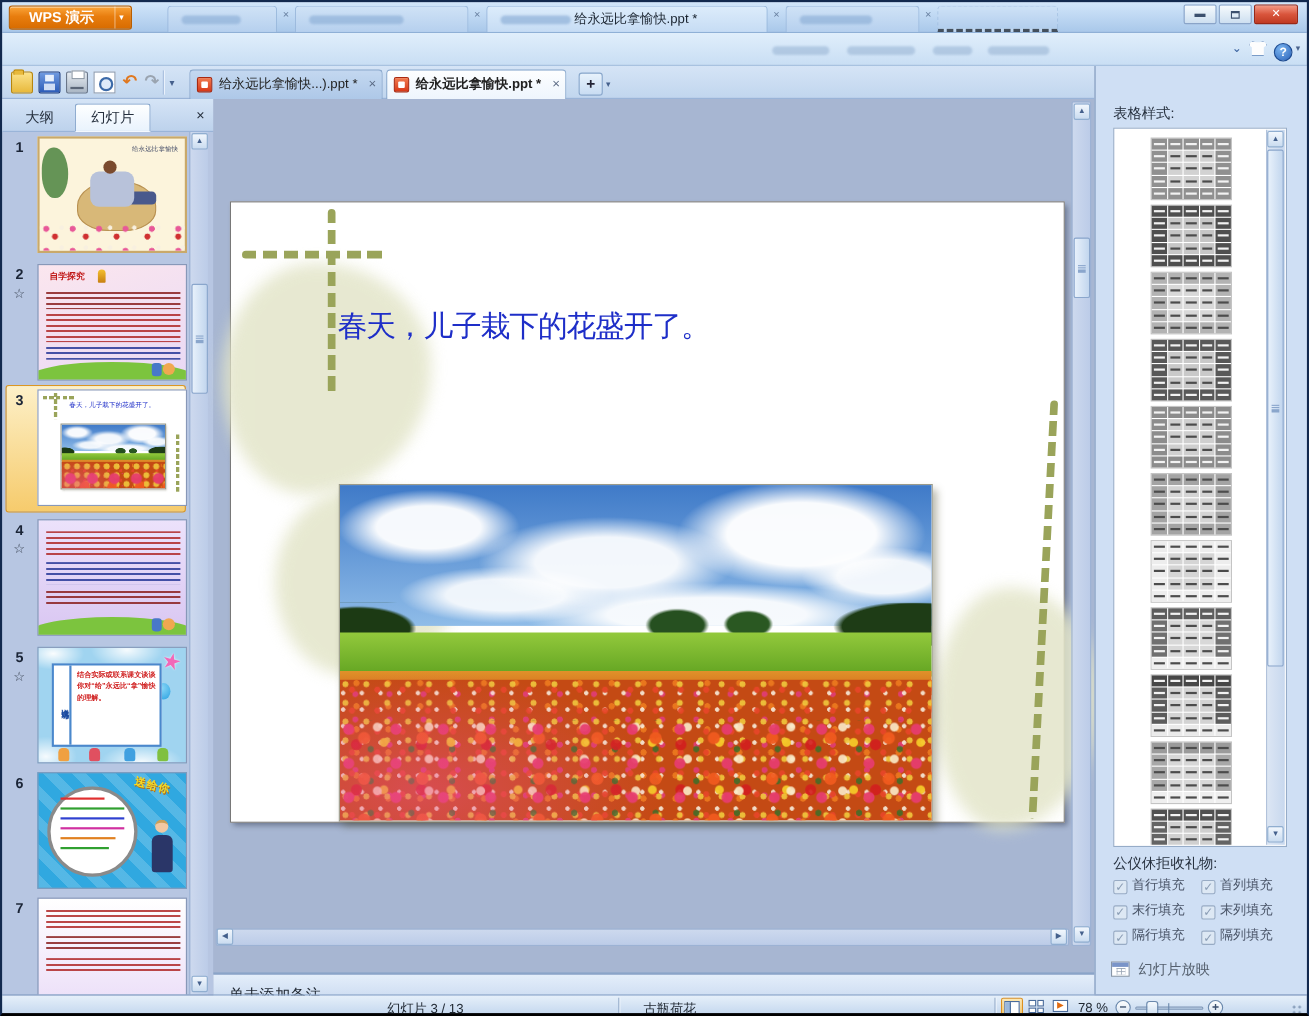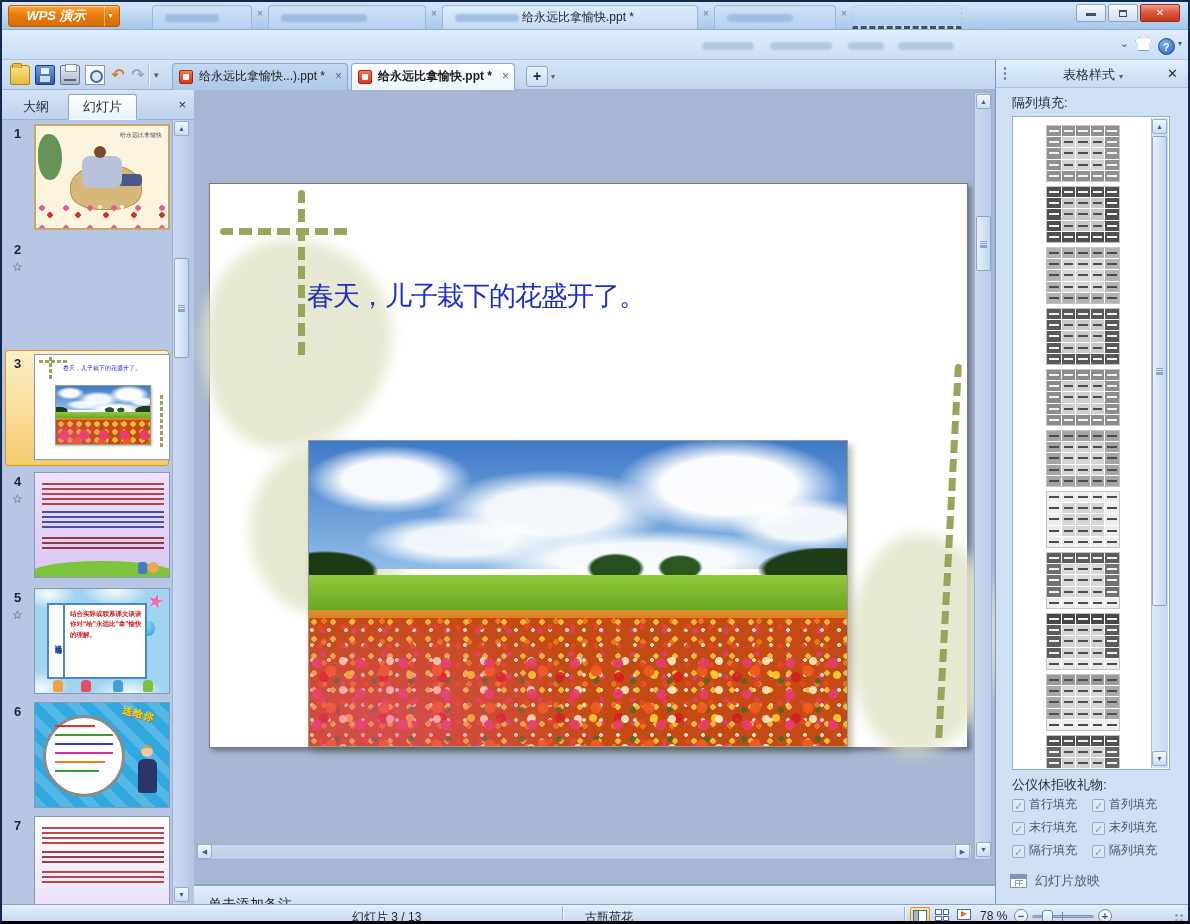--- a/index.html
+++ b/index.html
@@ -6,21 +6,21 @@
   body { font-family:"Liberation Sans","DejaVu Sans",sans-serif; background:#333; }
   .win { position:relative; width:1190px; height:924px; overflow:hidden;
          background:#a7b6d2; border:2px solid #12294e; border-bottom:3px solid #000; }
 
   
   .titlebar { position:absolute; left:0; top:0; width:100%; height:28px;
     background:linear-gradient(#d2e6fa,#a9c8ea); border-bottom:1px solid #8fb0d6; }
   .wps-btn { position:absolute; left:6px; top:3px; width:112px; height:22px;
     background:linear-gradient(#fba53a,#e87d0e 45%,#d86c00); border:1px solid #b85e00; border-radius:3px;
     color:#fff; font-weight:bold; font-size:13px; line-height:20px; text-align:center; padding-right:16px;
-    box-shadow:inset 0 1px 0 rgba(255,255,255,.5);font-style:italic; }
+    box-shadow:inset 0 1px 0 rgba(255,255,255,.5); }
   .wps-btn .caret { position:absolute; right:3px; top:0; width:12px; line-height:20px; font-size:8px;
     border-left:1px solid rgba(255,255,255,.45); }
   .ghost-tab { position:absolute; top:3px; height:24px; background:linear-gradient(#cfe2f6,#b6d0ee);
     border:1px solid #9ab8dc; border-bottom:none; border-radius:4px 4px 0 0; }
   .ghost-tab .blurline { position:absolute; left:12px; top:8px; height:8px; width:55%;
     background:#93b4da; border-radius:4px; opacity:.75; filter:blur(1px); }
   .ghost-tab.current { background:linear-gradient(#dcecfb,#c6dcf4); }
   .tab-x { position:absolute; top:6px; font-size:10px; color:#6a82a2; }
   .win-title { position:absolute; left:520px; top:7px; font-size:12px; color:#1a2430; }
   .win-btns { position:absolute; right:8px; top:2px; height:18px; }
@@ -330,20 +330,30 @@
           <div class="cv-plant"></div>
           <div class="cv-chair"></div>
           <div class="cv-legs"></div>
           <div class="cv-body"></div>
           <div class="cv-head"></div>
           <div class="cv-flowers"></div>
           <div class="cv-title slot-title">给永远比拿愉快</div>
         </div>
         <span class="gut-num" style="top: 122px;">2</span>
         <span class="gut-star" style="top: 140px;">☆</span>
+        <div class="th text-pink" style="top: 120px;">
+          <div class="tp-head slot-heading">自学探究</div>
+          <span class="tp-key"></span>
+          <div class="tl tl-dkred" style="top:24px;height:16px"></div>
+          <div class="tl tl-red" style="top:44px;height:26px"></div>
+          <div class="tl tl-blue" style="top:74px;height:12px"></div>
+          <div class="tp-hill"></div>
+          <span class="kid1"></span>
+          <span class="kid2"></span>
+        </div>
         <div class="sel-box" style="top: 230px;"></div>
         <span class="gut-num" style="top: 236px;">3</span>
         <div class="th flower-title" style="top: 234px;">
           <div class="mini-vine-h"></div>
           <div class="mini-vine-v"></div>
           <div class="mini-vine-r"></div>
           <div class="ft-title slot-title">春天，儿子栽下的花盛开了。</div>
           <div class="photo mini">
             <div class="ph-sky"></div>
             <div class="ph-clouds"></div>
@@ -437,26 +447,21 @@
     <div class="hscroll">
       <span class="sbtn" style="top:-1px;left:0;">◀</span>
       <span class="sbtn" style="top:-1px;left:758px;">▶</span>
     </div>
     <div class="notes">
       <span class="notes-text">单击添加备注</span>
     </div>
   </div>
 
   <div class="right-panel">
-    <div class="rp-header">
-      <span class="rp-handle"></span>
-      <span class="rp-title"><span>表格样式</span><span class="mini-caret">▾</span></span>
-      <span class="rp-close">✕</span>
-    </div>
-    <span class="rp-label" style="top:34px;">隔列填充:</span>
+    <span class="rp-label" style="top:34px;">表格样式:</span>
     <div class="listbox">
       <div class="list-inner">
           <div class="tstyle">
             <span class="tcell" style="background: rgb(144, 144, 144);">
               <i style="background: rgb(242, 242, 242);"></i>
             </span>
             <span class="tcell" style="background: rgb(144, 144, 144);">
               <i style="background: rgb(242, 242, 242);"></i>
             </span>
             <span class="tcell" style="background: rgb(144, 144, 144);">

